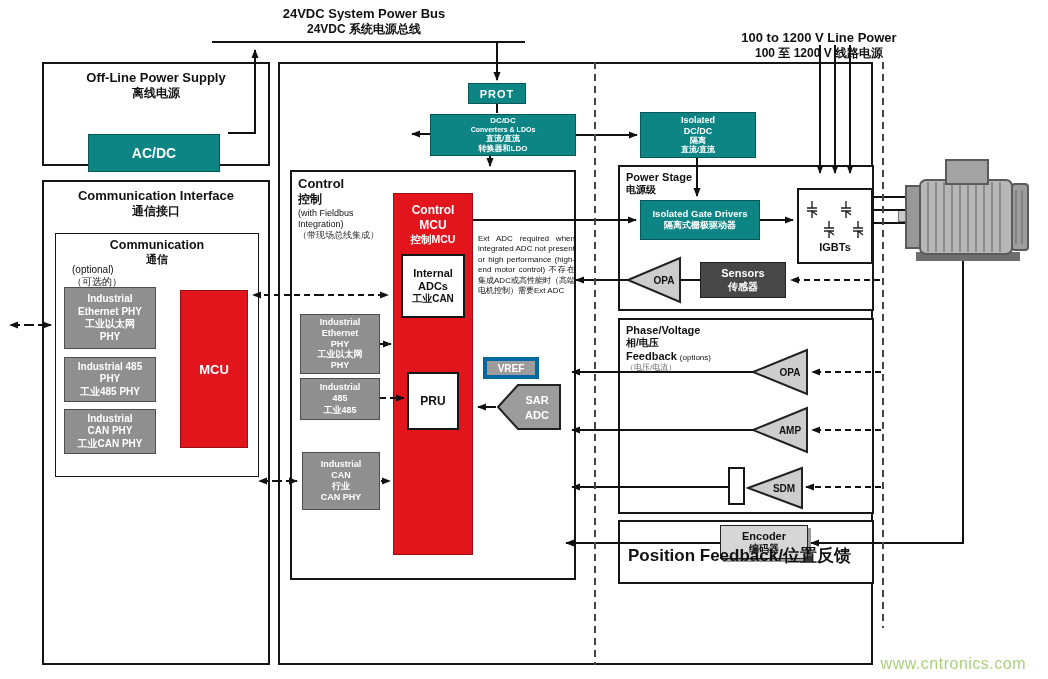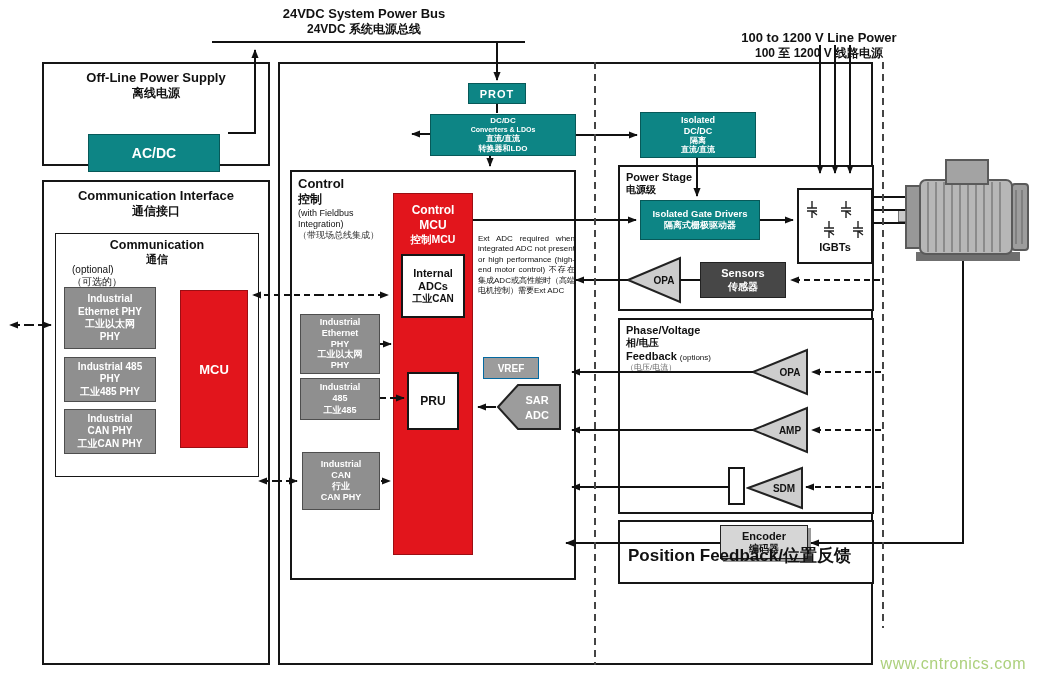--- a/index.html
+++ b/index.html
@@ -135,21 +135,21 @@
     <span class="ln">CAN</span>
     <span class="ln">行业</span>
     <span class="ln">CAN PHY</span>
   </div>
 
   <div class="abs" style="left:478px;top:234px;width:97px;font-size:8px;line-height:1.3;text-align:justify;">
     <span>Ext ADC required when integrated ADC not present or high performance (high-end motor control)</span>
     <span>不存在集成ADC或高性能时（高端电机控制）需要Ext ADC</span>
   </div>
 
-  <div class="abs ctr b" style="left:483px;top:357px;width:56px;height:22px;font-size:10px;background:#9c9c9c;color:#fff;border:1px solid #0369a1;">
+  <div class="abs ctr b" style="left:483px;top:357px;width:56px;height:22px;font-size:10px;background:#9c9c9c;color:#fff;border:4px solid #0369a1;">
     <span>VREF</span>
   </div>
   <svg class="abs" style="left:496px;top:383px;" width="66" height="48" viewBox="0 0 66 48">
     <polygon points="2,24 22,2 64,2 64,46 22,46" fill="#9c9c9c" stroke="#222" stroke-width="2"></polygon>
     <text x="41" y="21" text-anchor="middle" font-size="11" font-weight="bold" fill="#fff">SAR</text>
     <text x="41" y="36" text-anchor="middle" font-size="11" font-weight="bold" fill="#fff">ADC</text>
   </svg>
 
   <div class="abs outline" style="left:618px;top:165px;width:256px;height:146px;"></div>
   <div class="abs" style="left:626px;top:171px;width:110px;">

